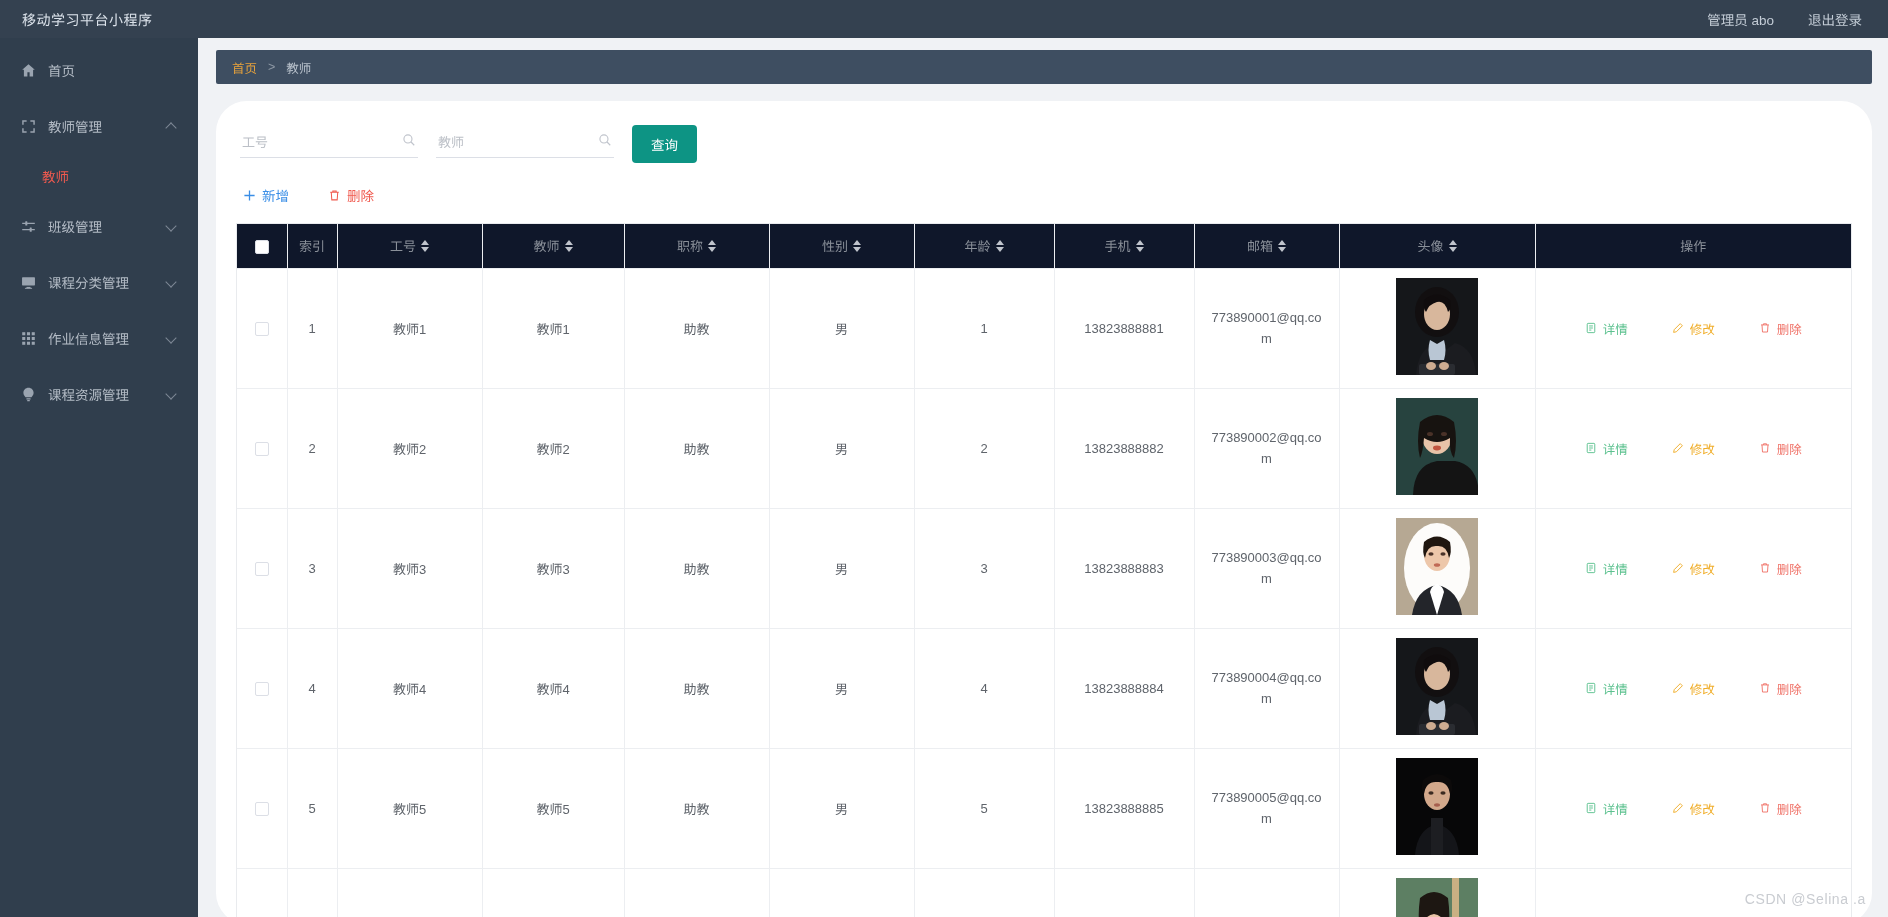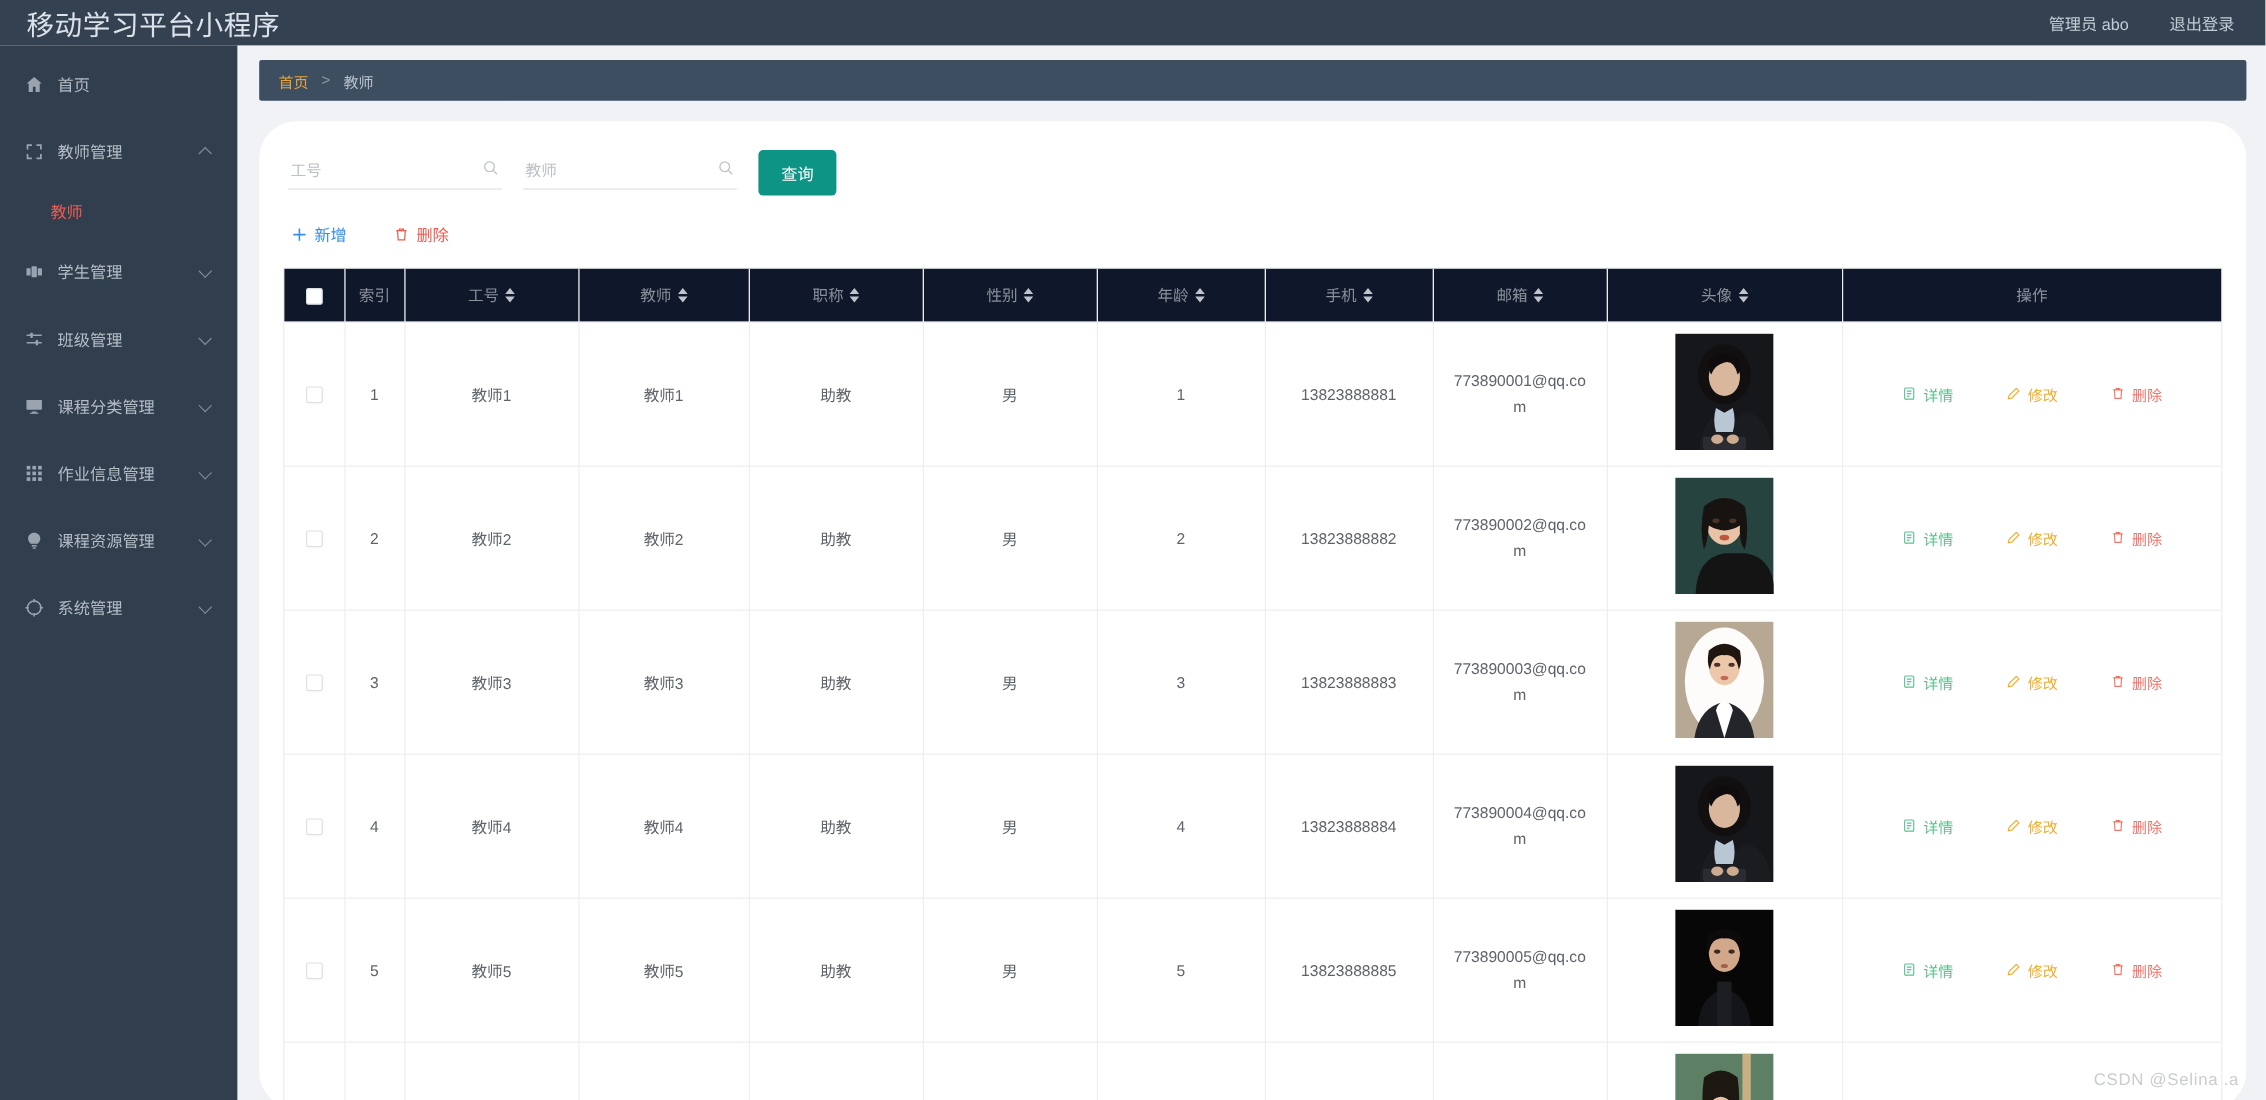--- a/index.html
+++ b/index.html
@@ -10,21 +10,21 @@
     background: #f0f2f5; overflow: hidden;
   }
   .app { width: 1888px; height: 917px; position: relative; display: flex; flex-direction: column; }
 
   
   .topbar {
     height: 38px; min-height: 38px; background: #344150;
     display: flex; align-items: center; justify-content: space-between;
     padding: 0 26px 0 22px; color: #cfd6de;
   }
-  .brand { font-size: 23px; color: #dbe2ea; letter-spacing: .5px; }
+  .brand { font-size: 14px; color: #dbe2ea; letter-spacing: .5px; }
   .topright { display: flex; align-items: center; gap: 34px; font-size: 13.5px; color: #c3ccd6; }
   .topright span { cursor: pointer; }
 
   
   .body { flex: 1; display: flex; min-height: 0; }
 
   
   .sidebar {
     width: 198px; min-width: 198px; background: #303e4d; overflow: hidden;
     padding-top: 4px;
@@ -150,31 +150,20 @@
           <span class="ico">
             <svg viewBox="0 0 20 20" width="17" height="17" fill="currentColor">
               <path d="M2.6 2.6h5.2v1.7H4.3v3.5H2.6zM12.2 2.6h5.2v5.2h-1.7V4.3h-3.5zM2.6 12.2h1.7v3.5h3.5v1.7H2.6zM15.7 12.2h1.7v5.2h-5.2v-1.7h3.5z"></path>
             </svg>
           </span>
           <span class="txt">教师管理</span>
           <span class="arr up"></span>
         </div>
         <div class="sub-item active">
           <span>教师</span>
-        </div>
-        <div class="nav-item">
-          <span class="ico">
-            <svg viewBox="0 0 20 20" width="17" height="17" fill="currentColor">
-              <rect x="2.4" y="6.4" width="4.1" height="7.2" rx=".5"></rect>
-              <rect x="13.5" y="6.4" width="4.1" height="7.2" rx=".5"></rect>
-              <rect x="7.4" y="4.6" width="5.2" height="10.8" rx=".6"></rect>
-            </svg>
-          </span>
-          <span class="txt">学生管理</span>
-          <span class="arr "></span>
         </div>
         <div class="nav-item">
           <span class="ico">
             <svg viewBox="0 0 20 20" width="17" height="17" fill="currentColor">
               <path d="M2.6 5.6h14.8v1.5H2.6zM2.6 12.9h14.8v1.5H2.6z"></path>
               <rect x="6.2" y="3.8" width="2.4" height="5.1" rx=".6"></rect>
               <rect x="11.4" y="11.1" width="2.4" height="5.1" rx=".6"></rect>
             </svg>
           </span>
           <span class="txt">班级管理</span>
@@ -210,30 +199,20 @@
         </div>
         <div class="nav-item">
           <span class="ico">
             <svg viewBox="0 0 20 20" width="17" height="17" fill="currentColor">
               <path d="M10 2.2c-3.4 0-6 2.6-6 5.8 0 2.4 1.4 3.9 2.5 5.2h7c1.1-1.3 2.5-2.8 2.5-5.2 0-3.2-2.6-5.8-6-5.8z"></path>
               <rect x="7.4" y="14.4" width="5.2" height="1.5" rx=".7"></rect>
               <rect x="8.4" y="16.6" width="3.2" height="1.3" rx=".6"></rect>
             </svg>
           </span>
           <span class="txt">课程资源管理</span>
-          <span class="arr "></span>
-        </div>
-        <div class="nav-item">
-          <span class="ico">
-            <svg viewBox="0 0 20 20" width="17" height="17" fill="none">
-              <circle cx="10" cy="10" r="6.6" fill="none" stroke="currentColor" stroke-width="1.5"></circle>
-              <path d="M10 1.4v3.2M10 15.4v3.2M1.4 10h3.2M15.4 10h3.2" stroke="currentColor" stroke-width="1.5"></path>
-            </svg>
-          </span>
-          <span class="txt">系统管理</span>
           <span class="arr "></span>
         </div>
       </nav>
 
     <main class="main">
 
       <div class="crumb">
         <span class="c-home">首页</span>
         <span class="c-sep">&gt;</span>
         <span class="c-cur">教师</span>

